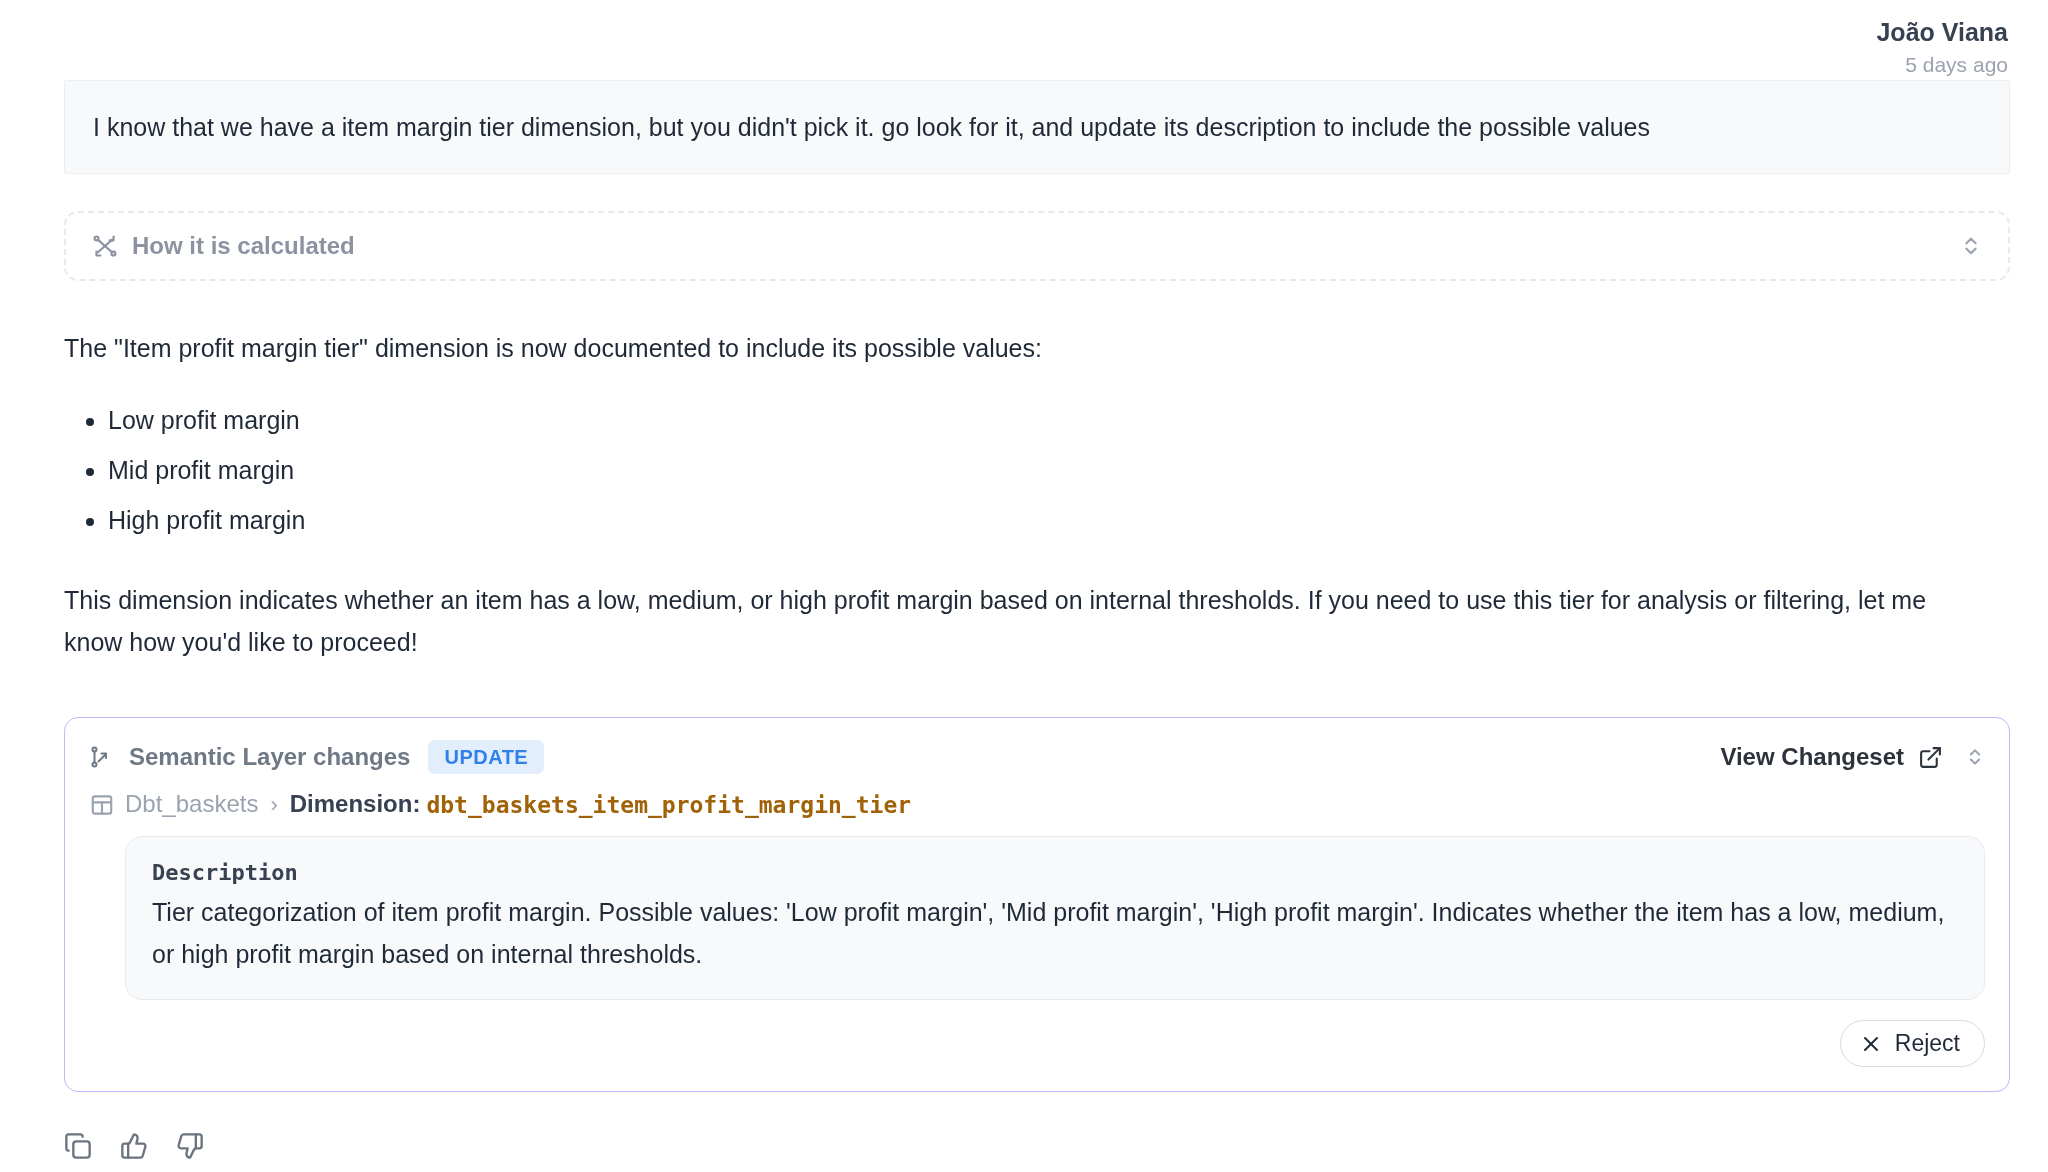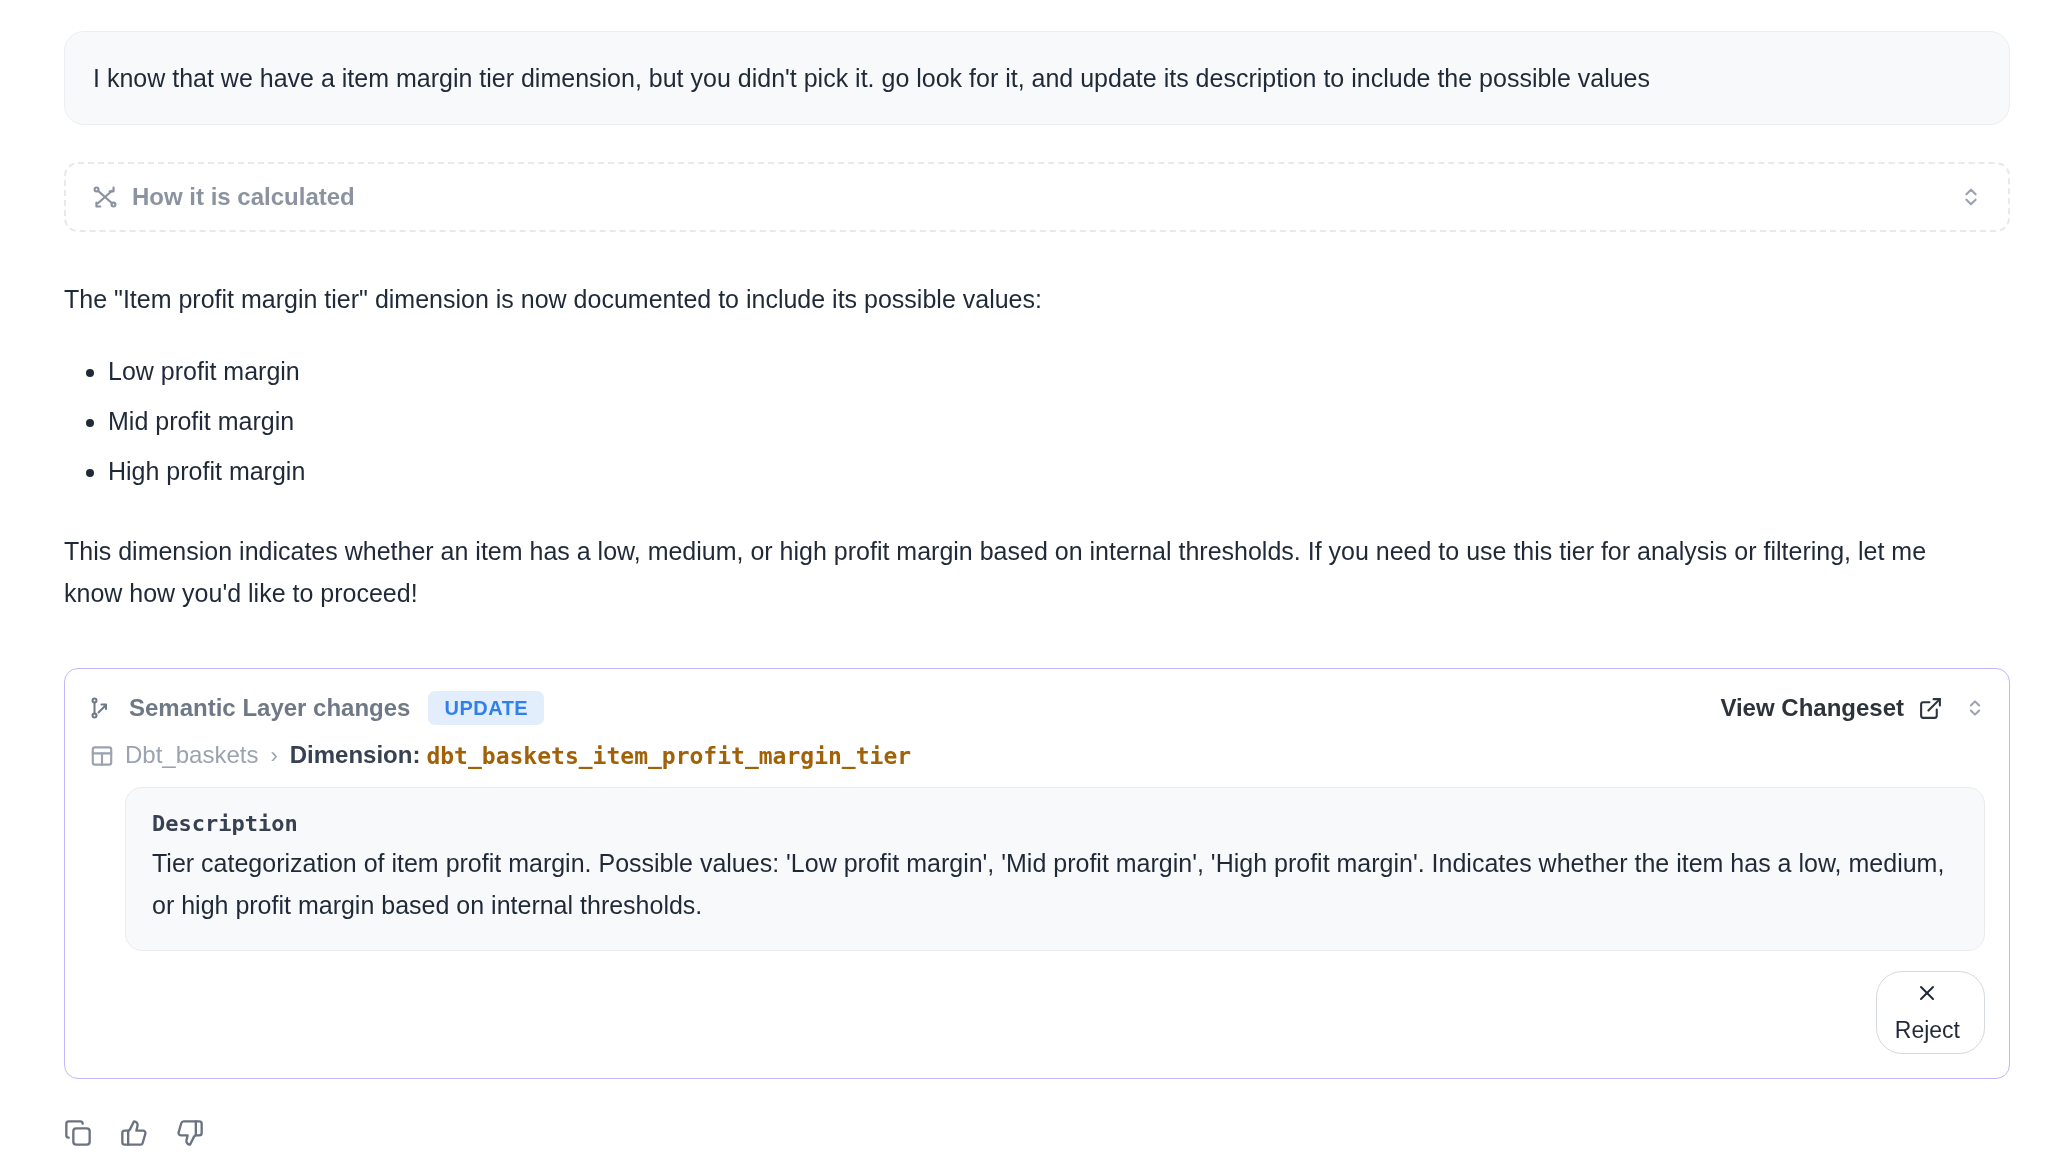--- a/index.html
+++ b/index.html
@@ -14,24 +14,23 @@
   .page {
     padding: 16px 38px 0 64px;
   }
   
   .msg-header { text-align: right; padding-right: 2px; }
   .author { font-size: 25px; font-weight: 700; color: #374151; line-height: 32px; }
   .timestamp { font-size: 21px; color: #9ca3af; line-height: 30px; margin-top: 2px; }
 
   
   .user-bubble {
-    margin-top: 15px;
     background: #f8f9fa;
     border: 1px solid #eceef1;
-    border-radius: 20px;
+    border-radius: 2px;
     padding: 24px 28px;
     font-size: 25px;
     line-height: 44px;
     color: #1f2937;
   }
 
   
   .collapsed-section {
     margin-top: 37px;
     border: 2px dashed #e7e9ee;
@@ -123,38 +122,41 @@
   .card-footer { display: flex; justify-content: flex-end; margin-top: 20px; }
   .reject-button {
     display: inline-flex; align-items: center; gap: 12px;
     background: #ffffff;
     border: 1px solid #d5dade;
     border-radius: 26px;
     padding: 9px 24px 9px 18px;
     font-size: 23px; color: #1f2937;
     font-family: "Liberation Sans", sans-serif;
     cursor: pointer;
-    flex-direction: column;
   }
 
   
   .message-actions {
     display: flex; align-items: center; gap: 28px;
     margin-top: 40px;
   }
   .action-btn {
     background: none; border: none; padding: 0; cursor: pointer;
     display: inline-flex;
   }
 </style>
 </head>
 <body>
 
 <div class="page">
 
+  <div class="msg-header">
+    <div class="author">João Viana</div>
+    <div class="timestamp">5 days ago</div>
+  </div>
 
   <div class="user-bubble">
     <span>I know that we have a item margin tier dimension, but you didn't pick it. go look for it, and update its description to include the possible values</span>
   </div>
 
   <div class="collapsed-section">
     <span class="icon">
       <svg width="26" height="26" viewBox="0 0 24 24" fill="none" stroke="#8b93a0" stroke-width="2" stroke-linecap="round" stroke-linejoin="round">
         <circle cx="4.2" cy="5" r="1.8"></circle>
         <circle cx="19.8" cy="19" r="1.8"></circle>

